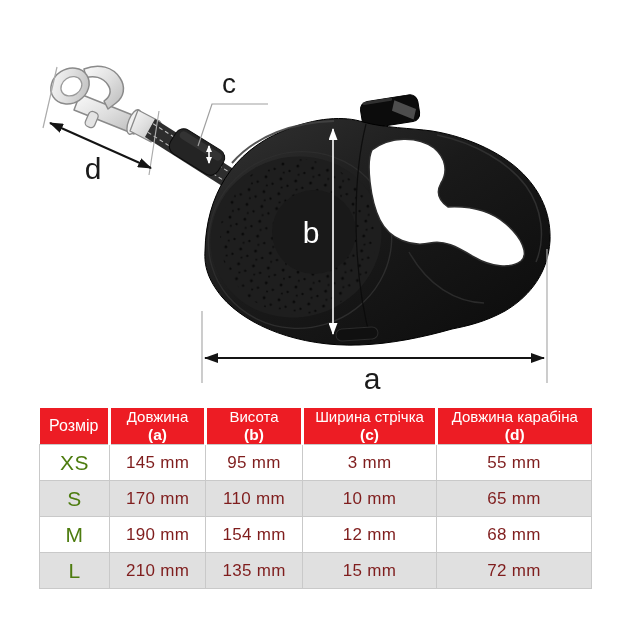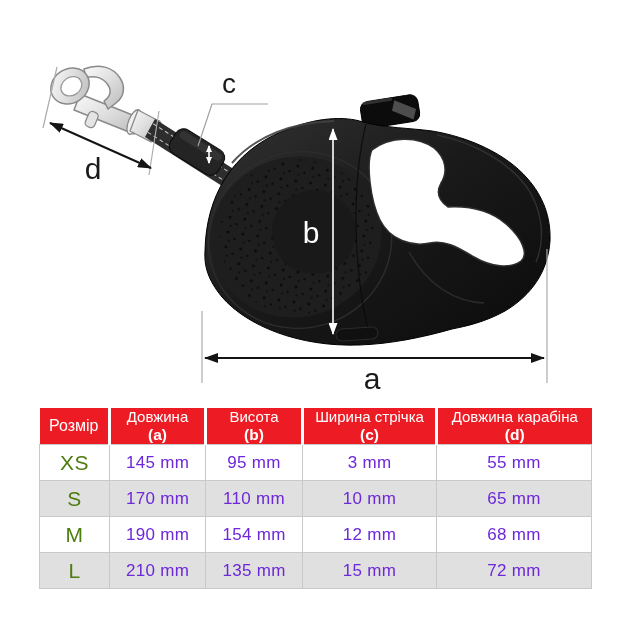--- a/index.html
+++ b/index.html
@@ -12,21 +12,21 @@
   .size-table{position:absolute;top:408px;left:39px;width:552px;z-index:2;
               border-collapse:collapse;table-layout:fixed;}
   .size-table thead th{background:#ed1c24;color:#fff;height:35px;padding:0;
                        vertical-align:middle;font-weight:400;}
   .size-table thead th + th{border-left:3px solid #ffffff;}
   .th-size{font-size:16px;}
   .h-title{font-size:15px;line-height:1.15;}
   .h-sub{font-size:15.5px;font-weight:700;line-height:1.15;margin-top:1px;}
   .size-table tbody td{height:35px;padding:0;text-align:center;vertical-align:middle;
                        border:1px solid #c9c9c9;background:#ffffff;
-                       font-size:17px;color:#6d28d9;letter-spacing:.3px;}
+                       font-size:17px;color:#7f1d1d;letter-spacing:.3px;}
   .size-table tbody tr:nth-child(even) td{background:#e0e0e0;}
   .size-table tbody td.size-cell{font-size:21px;color:#4d7c0f;letter-spacing:.5px;}
 </style>
 </head>
 <body>
 
 <div class="page">
 
 
   <svg class="diagram" width="630" height="400" viewBox="0 0 630 400">

